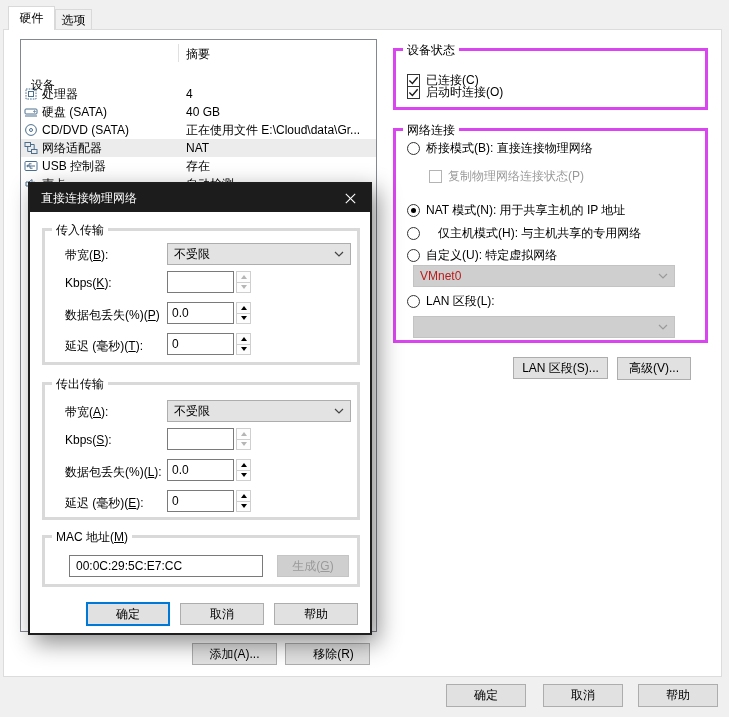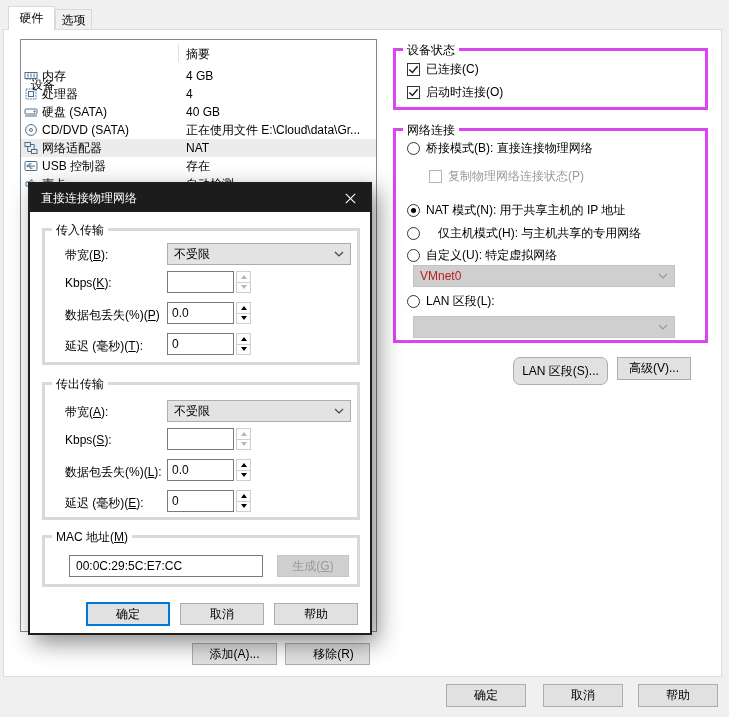--- a/index.html
+++ b/index.html
@@ -106,36 +106,20 @@
 
 <div class="tab-page"></div>
 
 <div class="dev-list">
   <div class="dl-head">
     <span class="h1">设备</span>
     <span class="h2">摘要</span>
     <span class="dl-div"></span>
   </div>
 
-  <div class="row" style="top:27px;">
-    <span class="ric">
-      <svg viewBox="0 0 14 14" fill="none" stroke="#4c6f8e" stroke-width="1">
-        <rect x="1" y="3.5" width="12" height="6"></rect>
-          <line x1="4" y1="4.5" x2="4" y2="8.5"></line>
-          <line x1="7" y1="4.5" x2="7" y2="8.5"></line>
-          <line x1="10" y1="4.5" x2="10" y2="8.5"></line>
-          <line x1="3" y1="9.5" x2="3" y2="11"></line>
-          <line x1="6" y1="9.5" x2="6" y2="11"></line>
-          <line x1="9" y1="9.5" x2="9" y2="11"></line>
-          <line x1="11.5" y1="9.5" x2="11.5" y2="11"></line>
-      </svg>
-      </span>
-    <span class="rname">内存</span>
-    <span class="rsum">4 GB</span>
-  </div>
 
   <div class="row" style="top:45px;">
     <span class="ric">
       <svg viewBox="0 0 14 14" fill="none" stroke="#4c6f8e" stroke-width="1">
         <rect x="2" y="2" width="10" height="10" stroke-dasharray="1.6 1.1"></rect>
           <rect x="4.5" y="4.5" width="5" height="5"></rect>
       </svg>
       </span>
     <span class="rname">处理器</span>
     <span class="rsum">4</span>
@@ -198,21 +182,21 @@
           <path d="M10 4.5 q2 2.5 0 5"></path>
       </svg>
       </span>
     <span class="rname">声卡</span>
     <span class="rsum">自动检测</span>
   </div>
 </div>
 
 <div class="gbox" style="left:393px; top:48px; width:315px; height:62px; z-index:2;">
   <span class="gbox-label">设备状态</span>
-  <div class="ctl-row" style="left:11px; top:10px;">
+  <div class="ctl-row" style="left:11px; top:21px;">
     <span class="cb">
       <svg viewBox="0 0 12 12" fill="none" stroke="#1a1a1a" stroke-width="1.5">
           <polyline points="1.5,6 4.8,9.2 10.5,2.5"></polyline>
         </svg>
     </span>
     <span>已连接(C)</span>
   </div>
   <div class="ctl-row" style="left:11px; top:33px;">
     <span class="cb">
       <svg viewBox="0 0 12 12" fill="none" stroke="#1a1a1a" stroke-width="1.5">
@@ -264,21 +248,21 @@
   </div>
 
   <div class="combo disabled" style="left:17px; top:185px; width:262px;">
     <span class="ct"></span>
     <svg viewBox="0 0 10 6">
         <polyline points="1,1 5,5 9,1" fill="none" stroke="#6d6d6d" stroke-width="1.2"></polyline>
       </svg>
   </div>
 </div>
 
-<button class="btn" style="left:513px; top:357px; width:95px; height:28px; z-index:2;border-radius:7px;">LAN 区段(S)...</button>
+<button class="btn" style="left:513px; top:357px; width:95px; height:22px; z-index:2;">LAN 区段(S)...</button>
 <button class="btn" style="left:617px; top:357px; width:74px; height:23px; z-index:2;">高级(V)...</button>
 
 <button class="btn" style="left:192px; top:643px; width:85px; height:22px; z-index:2;">添加(A)...</button>
 <button class="btn" style="left:285px; top:643px; width:85px; height:22px; z-index:2;padding-left:12px;">移除(R)</button>
 
 <button class="btn" style="left:446px; top:684px; width:80px; height:23px;">确定</button>
 <button class="btn" style="left:543px; top:684px; width:80px; height:23px;">取消</button>
 <button class="btn" style="left:638px; top:684px; width:80px; height:23px;">帮助</button>
 
 <div class="dlg">

